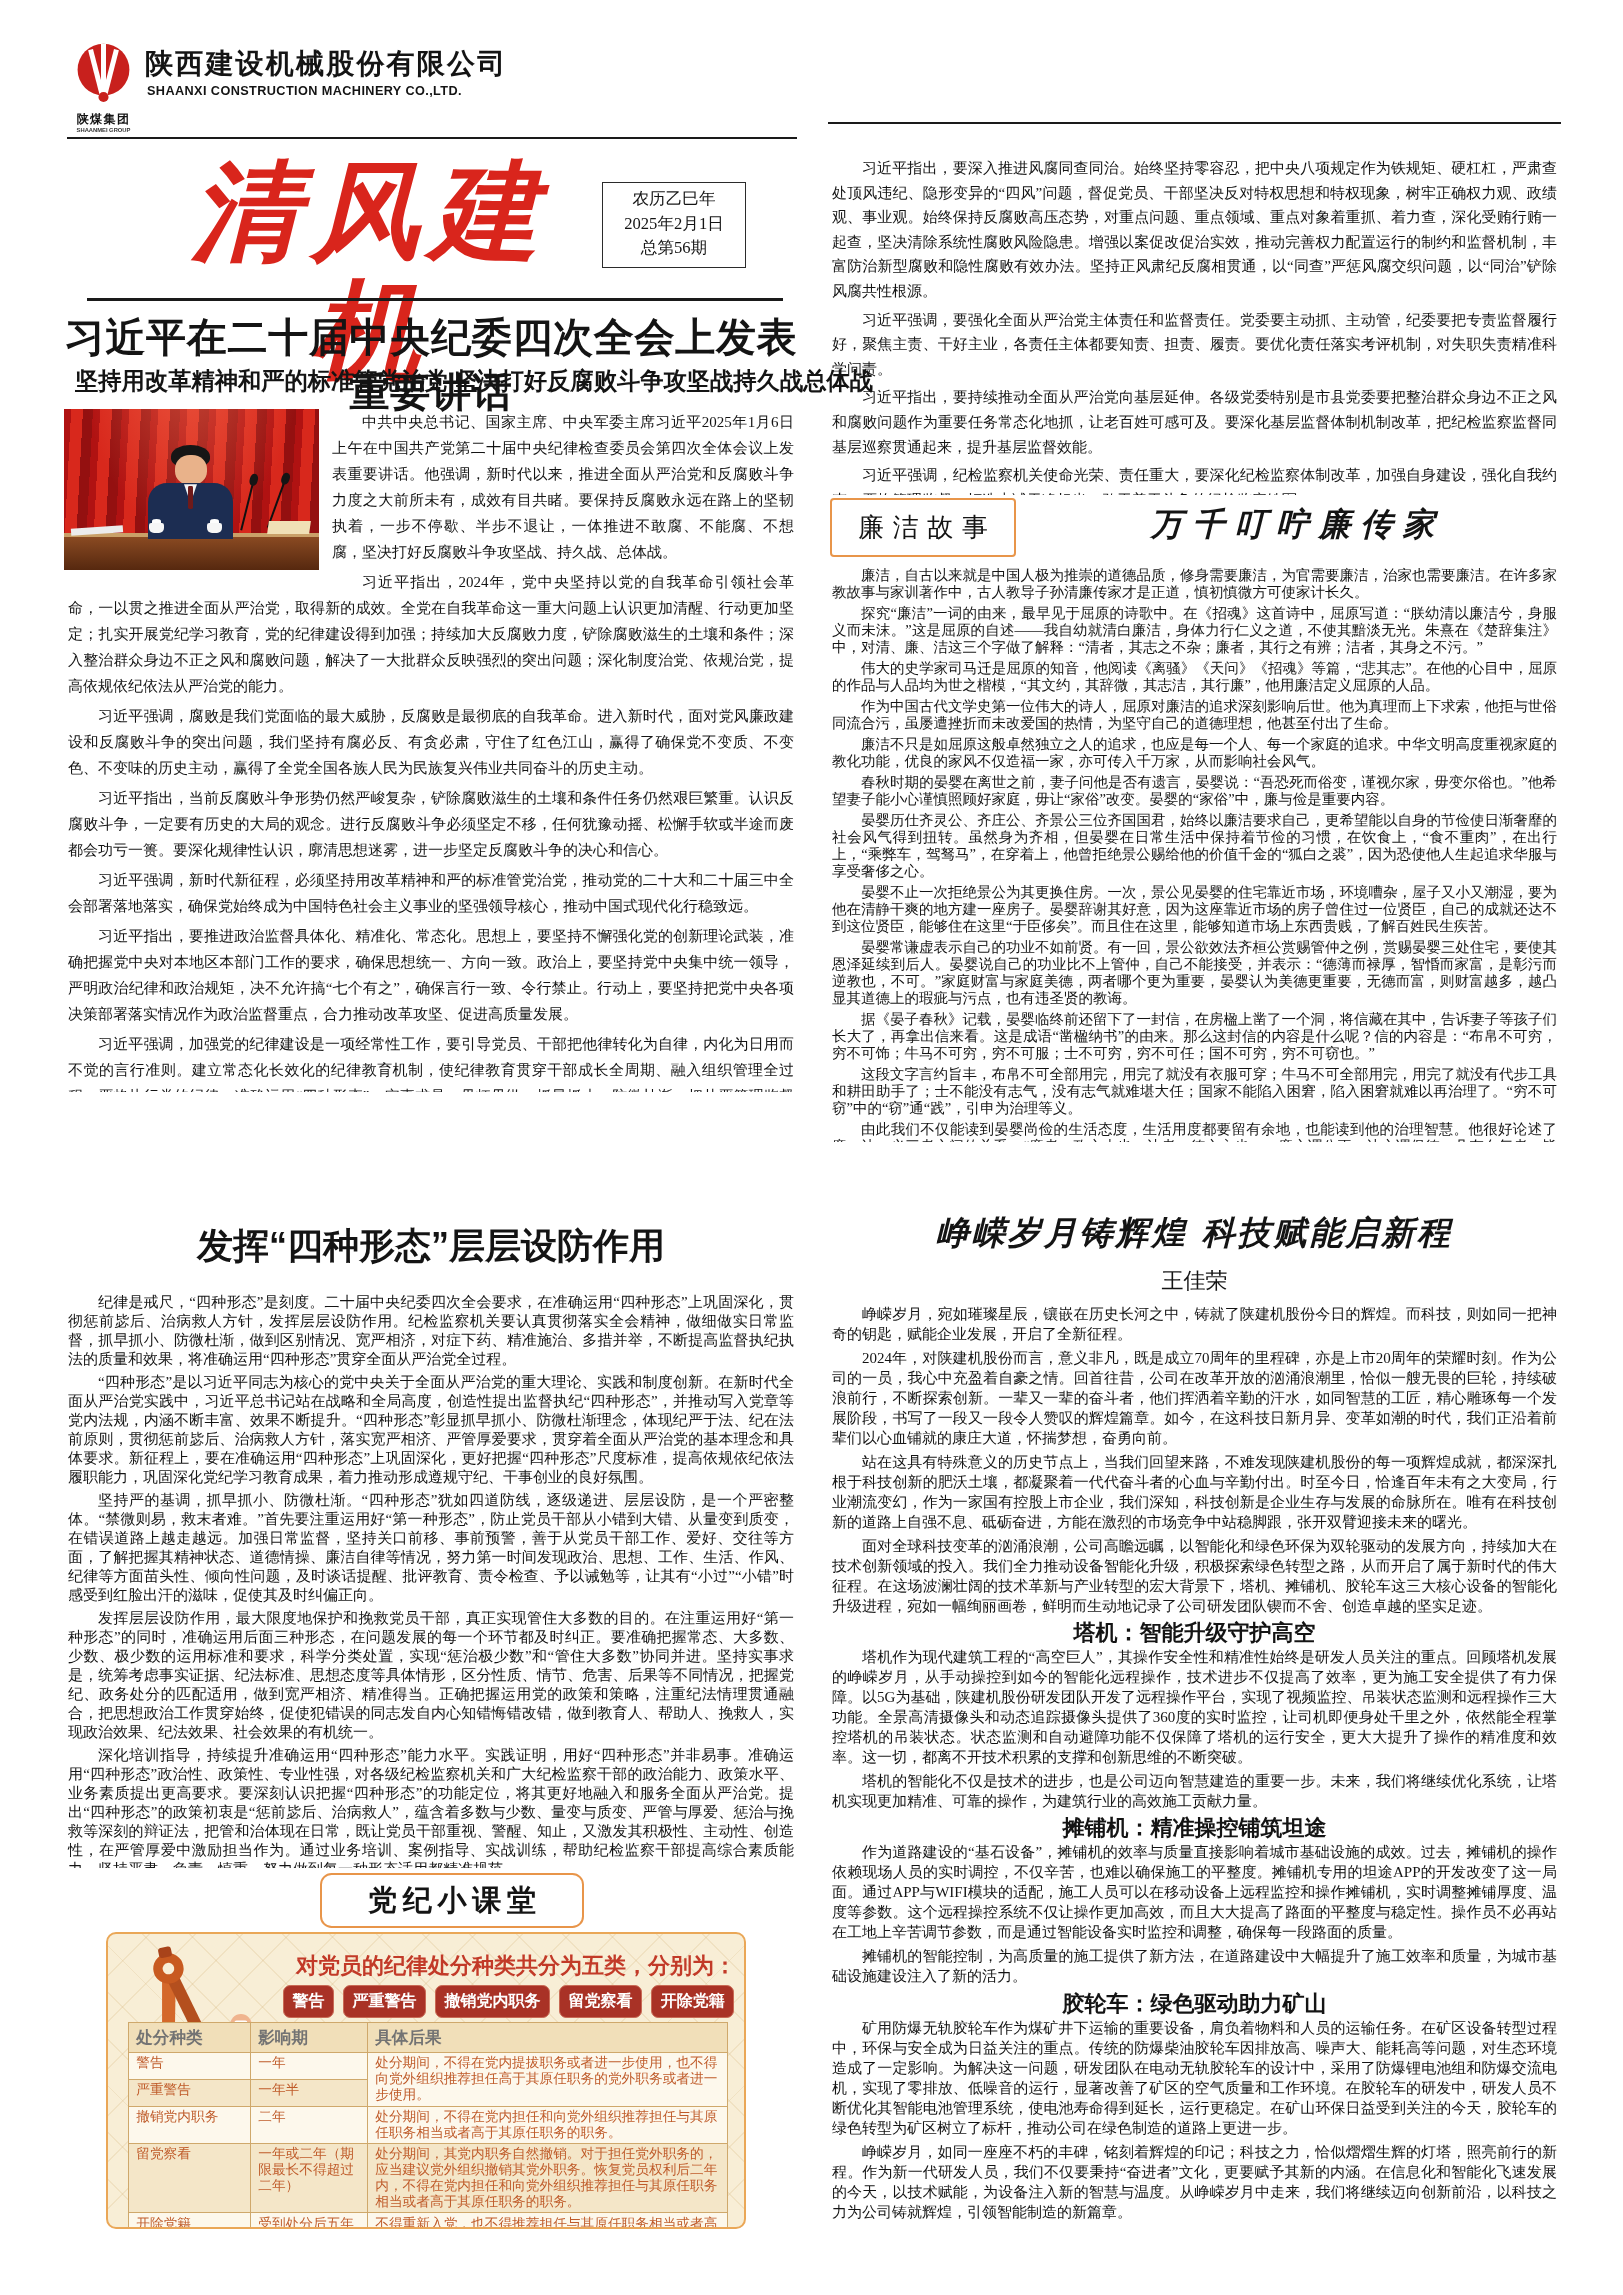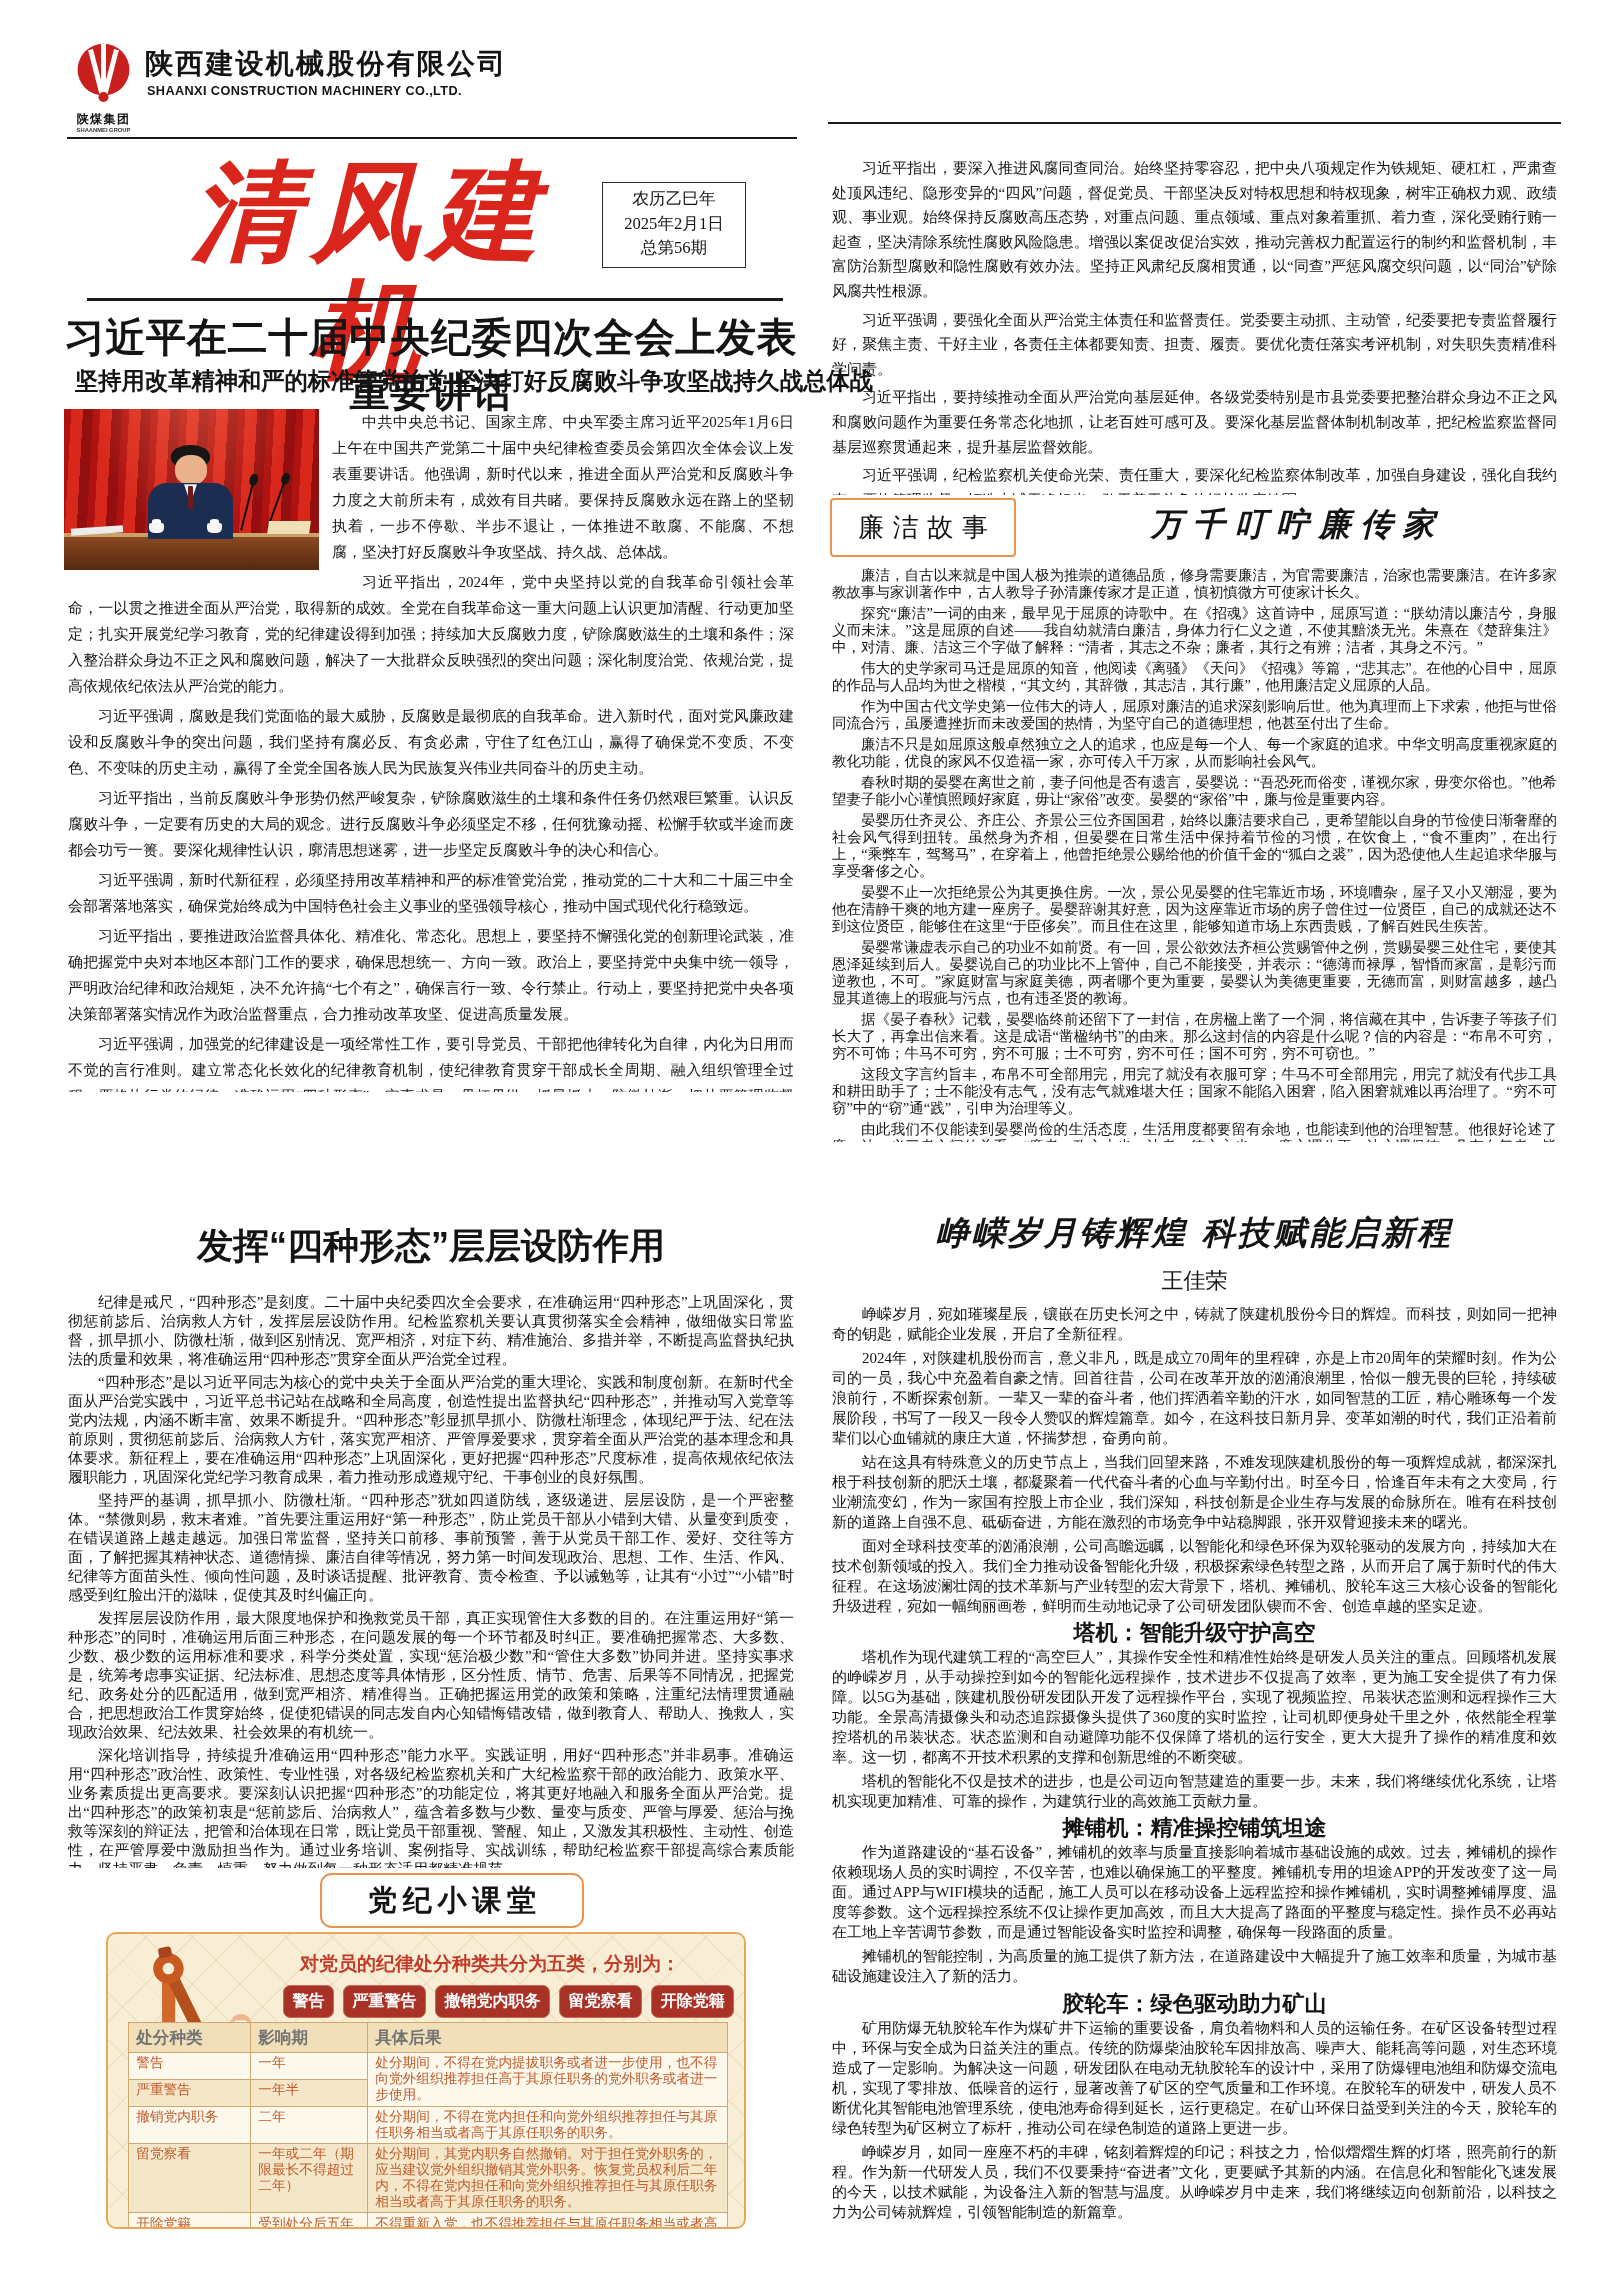--- a/index.html
+++ b/index.html
@@ -65,21 +65,21 @@
   
   .dj-label{left:320px;top:1873px;width:260px;height:51px;border:2.9px solid #e8954a;border-radius:11.6px;
             display:flex;align-items:center;justify-content:center;font-size:29px;font-weight:bold;letter-spacing:5.8px;text-indent:5.8px;}
   .infographic{left:106px;top:1932px;width:636px;height:293px;border:2.9px solid #eaa757;border-radius:10px;
       background:
         repeating-linear-gradient(45deg,rgba(213,180,122,.22) 0 1.4px,transparent 1.4px 33px),
         repeating-linear-gradient(-45deg,rgba(213,180,122,.22) 0 1.4px,transparent 1.4px 33px),
         #f8eed6;
       overflow:hidden;}
   .info-art{position:absolute;left:2.9px;top:7.2px;width:166px;height:177px;}
-  .info-intro{position:absolute;left:192px;top:17.4px;width:454px;text-align:left;font-size:19px;font-weight:900;color:#c23a28;}
+  .info-intro{position:absolute;left:174px;top:17.4px;width:454px;text-align:right;font-size:22px;font-weight:900;color:#c23a28;}
   .info-badges{position:absolute;left:172px;top:51px;width:457px;display:flex;gap:8.7px;justify-content:center;}
   .badge{background:#a93226;color:#fff;font-weight:900;font-size:16px;padding:5px 8.7px;border-radius:7.2px;
          border:1.4px solid #c96a55;font-family:"Liberation Sans","DejaVu Sans",sans-serif;white-space:nowrap;}
   .info-table{position:absolute;left:20px;top:88px;width:599px;border-collapse:collapse;table-layout:fixed;
               font-family:"Liberation Sans","DejaVu Sans",sans-serif;}
   .info-table th{font-size:16.6px;color:#737373;text-align:left;padding:3.6px 7.2px;border:1.1px solid #cfa86b;background:#f1dfb9;}
   .info-table td{font-size:13.7px;line-height:16px;color:#bf5b2a;padding:2.2px 7.2px;border:1.1px solid #cfa86b;vertical-align:top;}
   .info-table tr:nth-child(odd) td{background:#fdf8ec;}
   .info-table tr:nth-child(even) td{background:#f4e6c8;}
 

